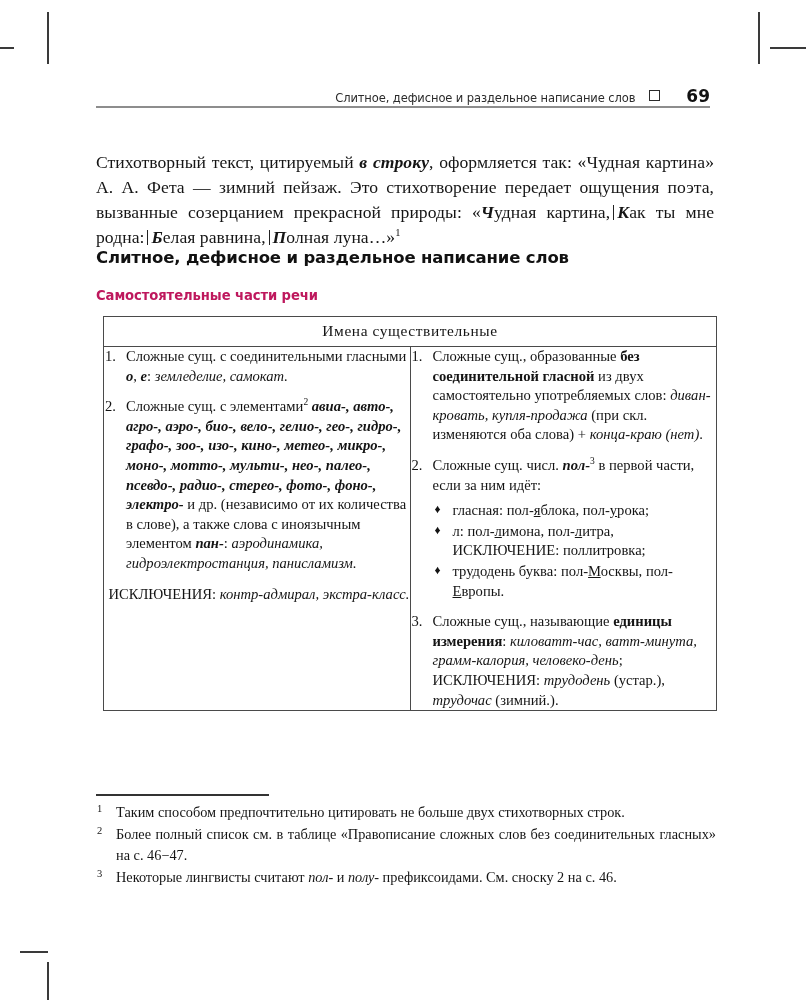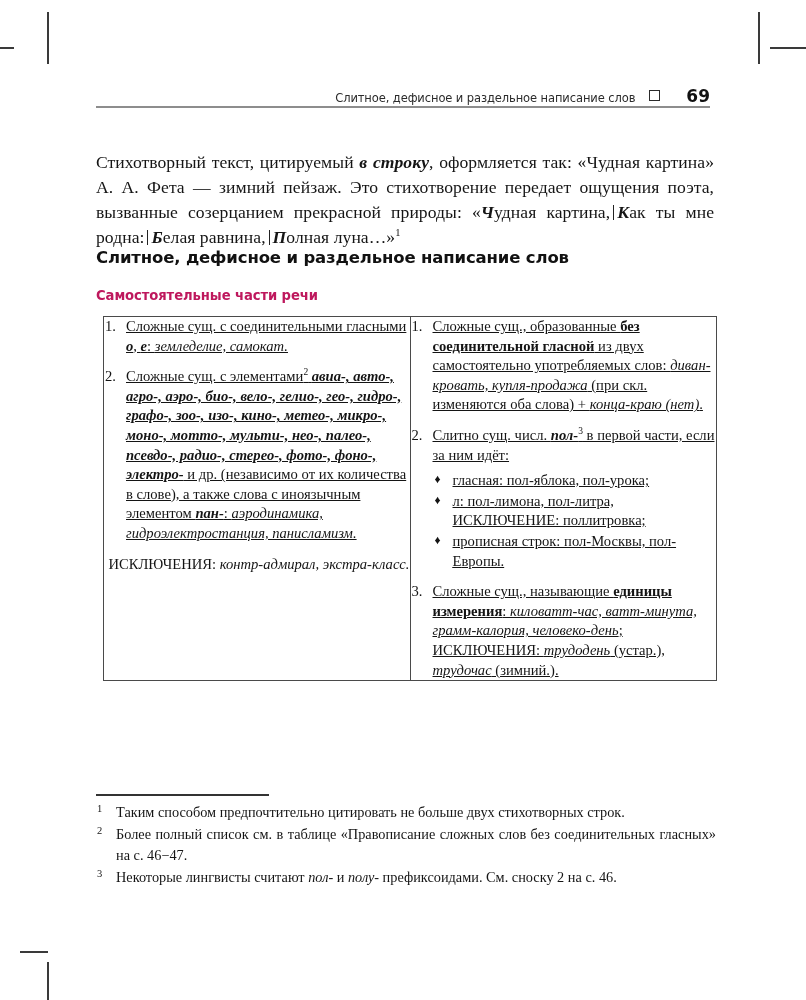--- a/index.html
+++ b/index.html
@@ -147,21 +147,20 @@
   .cell {
     padding: 8px 9px 10px 10px;
     line-height: 19.6px;
   }
 
   ol.numlist {
     margin: 0;
     padding: 0;
     list-style: none;
     counter-reset: li;
-    text-decoration: underline;
   }
   ol.numlist > li {
     position: relative;
     padding-left: 22px;
     margin-bottom: 11px;
     counter-increment: li;
   }
   ol.numlist > li:last-child { margin-bottom: 0; }
   ol.numlist > li::before {
     content: counter(li) ".";
@@ -242,37 +241,40 @@
   </div>
   <div class="runhead-rule"></div>
 
   <p class="bodypara" id="bodypara"><span>Стихотворный текст, цитируемый </span><span class="bi">в строку</span><span>, оформляется так: «Чудная картина» А. А. Фета — зимний пейзаж. Это стихотворение передает ощущения поэта, вызванные созерцанием прекрасной природы: «</span><span class="bi">Ч</span><span>удная картина,</span><span class="vbar"></span><span class="bi">К</span><span>ак ты мне родна:</span><span class="vbar"></span><span class="bi">Б</span><span>елая равнина,</span><span class="vbar"></span><span class="bi">П</span><span>олная луна…»</span><sup class="fn">1</sup></p>
 
   <div class="h-main">Слитное, дефисное и раздельное написание слов</div>
   <div class="h-sub">Самостоятельные части речи</div>
 
   <table class="tbl">
     <tbody>
+      <tr>
+        <td class="hd" colspan="2">Имена  существительные</td>
+      </tr>
       <tr>
         <td class="cell">
           <ol class="numlist" id="left-list">
               <li><span>Сложные сущ. с соединительными гласными </span><span class="bi">о</span><span>, </span><span class="bi">е</span><span>: </span><span class="it">земледелие, самокат.</span></li>
               <li><span>Сложные сущ. с элементами</span><sup class="sm">2</sup><span> </span><span class="bi">авиа-, авто-, агро-, аэро-, био-, вело-, гелио-, гео-, гидро-, графо-, зоо-, изо-, кино-, метео-, микро-, моно-, мотто-, мульти-, нео-, палео-, псевдо-, радио-, стерео-, фото-, фоно-, электро-</span><span> и др. (независимо от их количества в слове), а также слова с иноязычным элементом </span><span class="bi">пан-</span><span>: </span><span class="it">аэродинамика, гидроэлектростанция, панисламизм.</span></li>
             </ol>
           <div class="excl">
             <span>ИСКЛЮЧЕНИЯ: </span><span class="it">контр-адмирал, экстра-класс.</span>
           </div>
         </td>
         <td class="cell">
           <ol class="numlist" id="right-list">
               <li><span>Сложные сущ., образованные </span><span class="bold">без соединительной гласной</span><span> из двух самостоятельно употребляемых слов: </span><span class="it">диван-кровать, купля-продажа</span><span> (при скл. изменяются оба слова) + </span><span class="it">конца-краю (нет)</span><span>.</span></li>
-              <li><span>Слитно сущ. числ. </span><span class="bi">пол-</span><sup class="sm">3</sup><span> в первой части, если за ним идёт:</span><ul class="dialist">
+              <li><span>Сложные сущ. числ. </span><span class="bi">пол-</span><sup class="sm">3</sup><span> в первой части, если за ним идёт:</span><ul class="dialist">
                   <li><span>гласная: пол-</span><span class="u">я</span><span>блока, пол-</span><span class="u">у</span><span>рока;</span></li>
                   <li><span>л: пол-</span><span class="u">л</span><span>имона, пол-</span><span class="u">л</span><span>итра, ИСКЛЮЧЕНИЕ: поллитровка;</span></li>
-                  <li><span>прописная строк: пол-</span><span class="u">М</span><span>осквы, пол-</span><span class="u">Е</span><span>вропы.</span></li>
+                  <li><span>трудодень буква: пол-</span><span class="u">М</span><span>осквы, пол-</span><span class="u">Е</span><span>вропы.</span></li>
                 </ul></li>
               <li><span>Сложные сущ., называющие </span><span class="bold">единицы измерения</span><span>: </span><span class="it">киловатт-час, ватт-минута, грамм-калория, человеко-день</span><span>; ИСКЛЮЧЕНИЯ: </span><span class="it">трудодень</span><span> (устар.), </span><span class="it">трудочас</span><span> (зимний.).</span></li>
             </ol>
         </td>
       </tr>
     </tbody>
   </table>
 
   <div class="fn-rule"></div>
   <div class="footnotes" id="footnotes">

